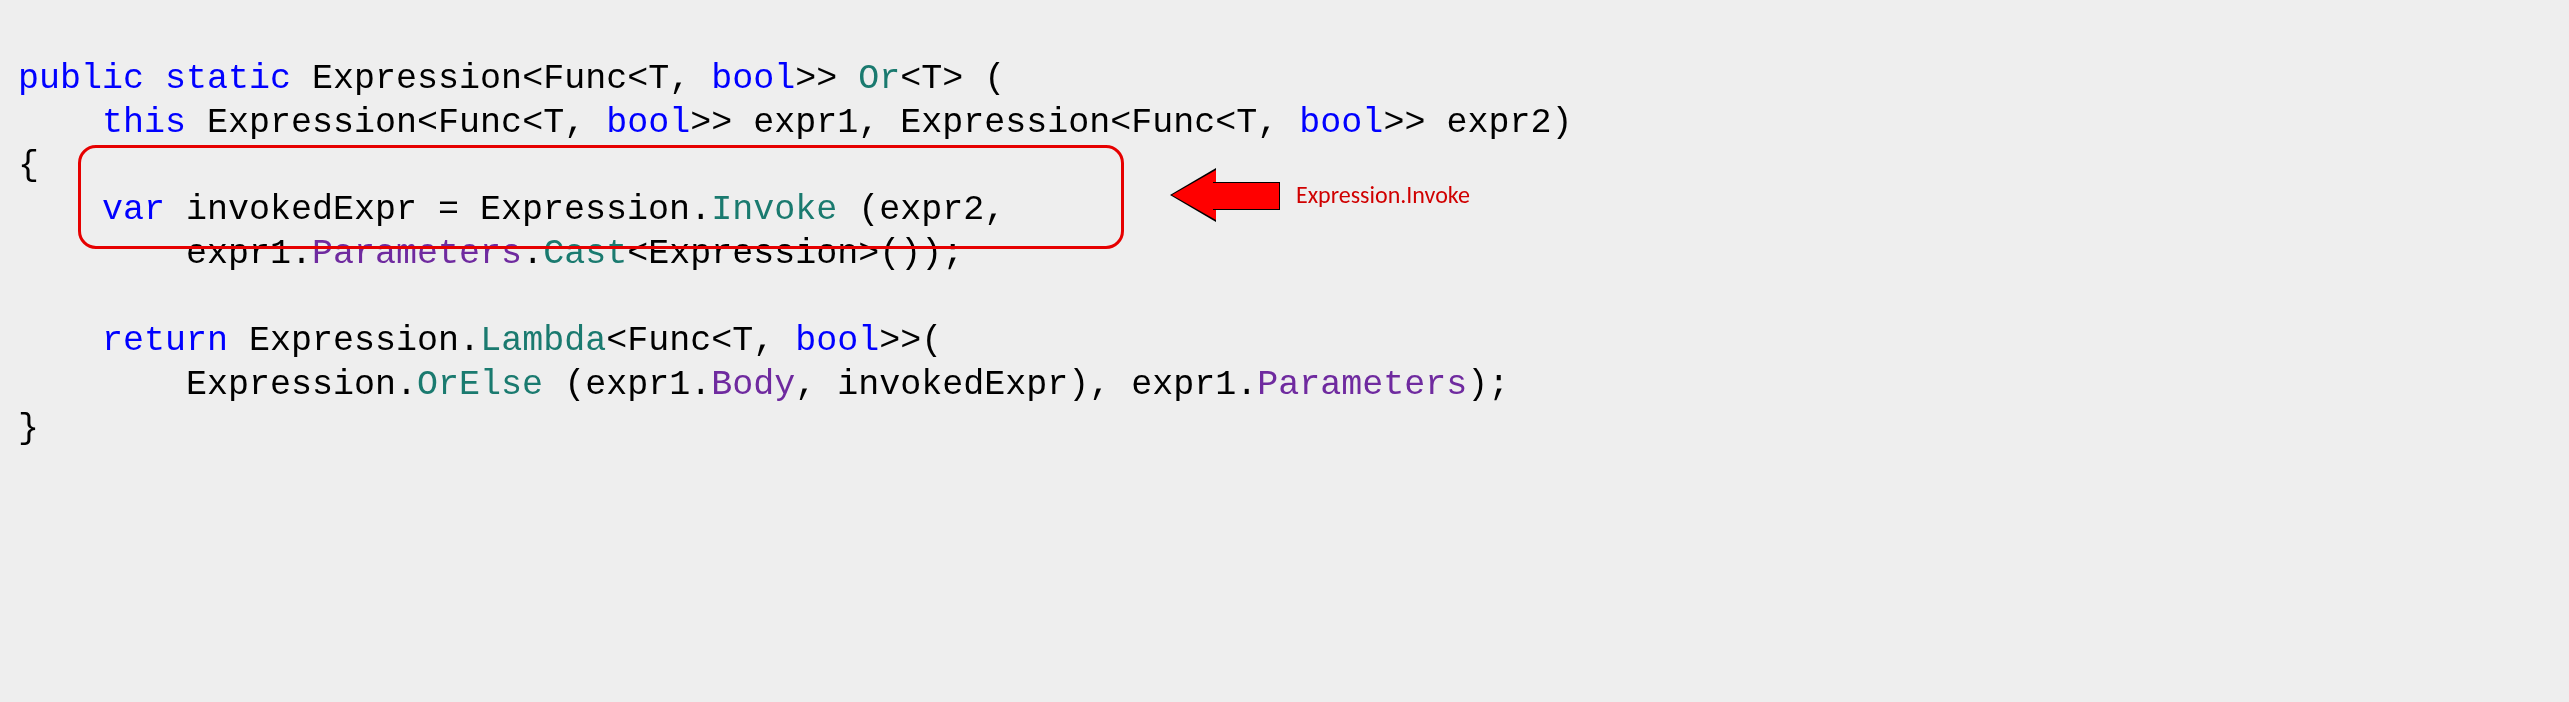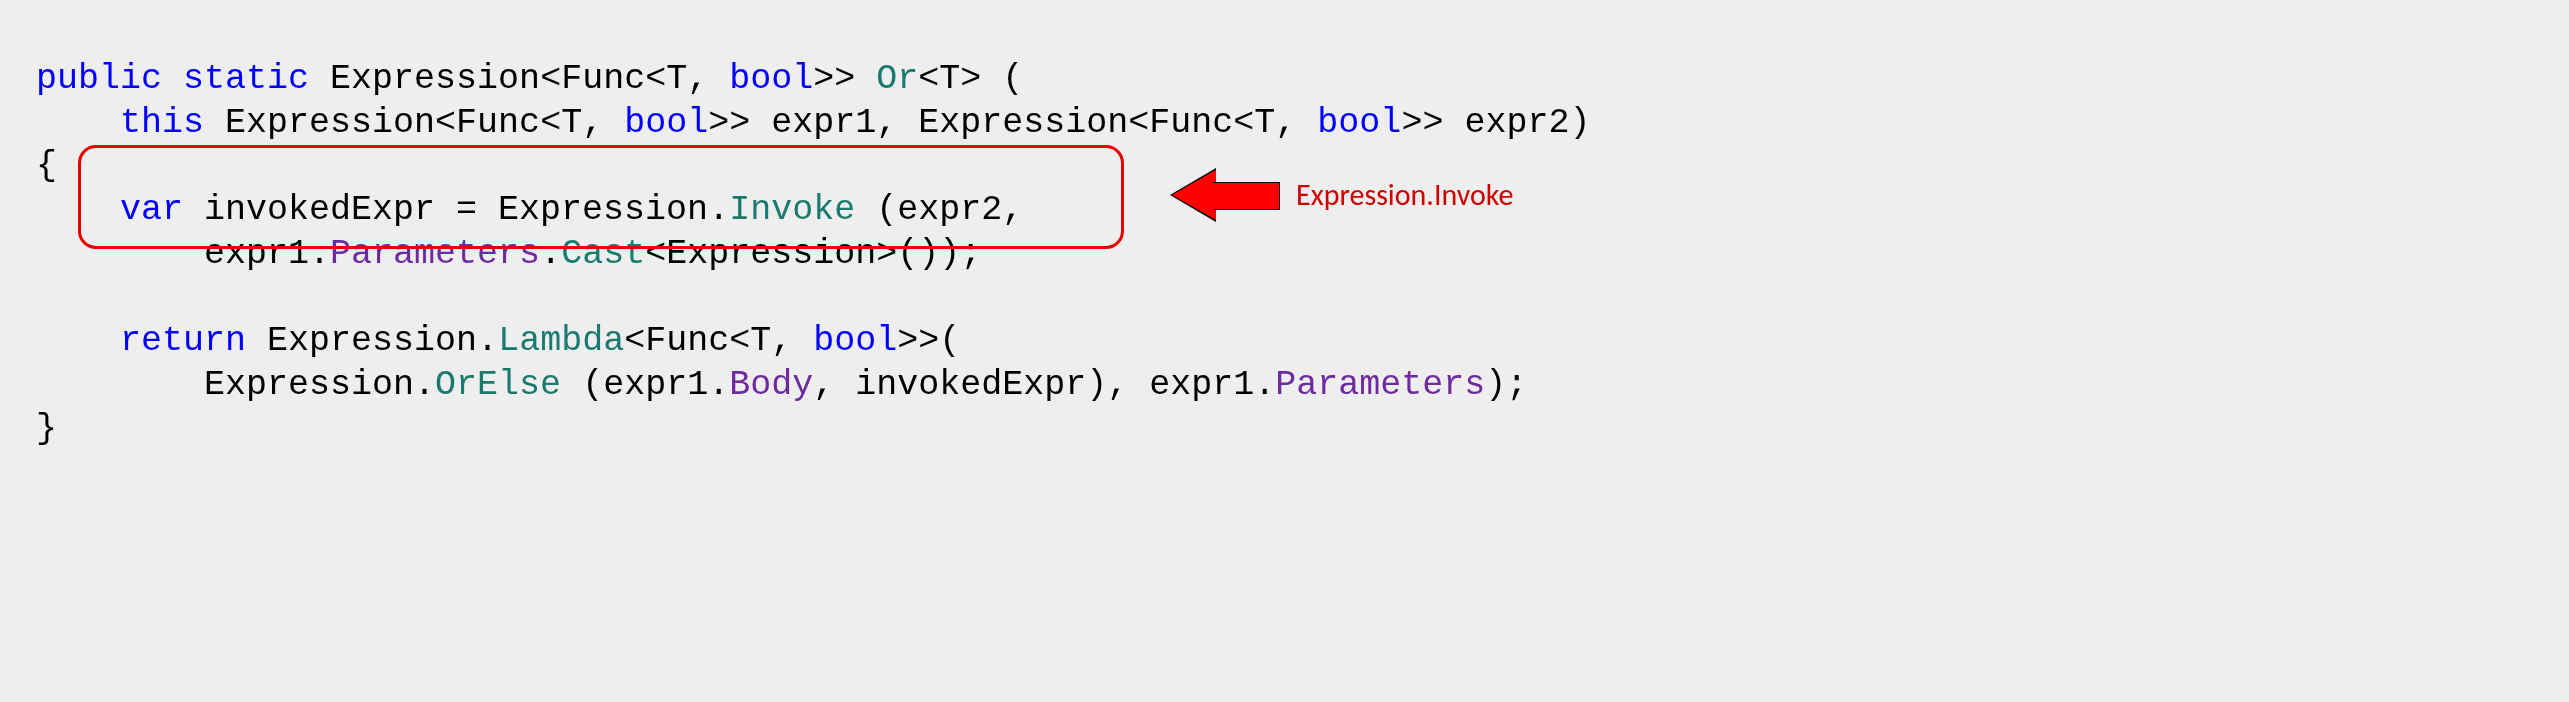--- a/index.html
+++ b/index.html
@@ -4,21 +4,21 @@
 <style>
   body {
     margin: 0;
     padding: 0;
     background: #eeeeee;
     font-family: Consolas, 'Courier New', monospace;
     font-size: 35px;
     line-height: 1.25;
   }
   .code-container {
-    padding: 14px 36px;
+    padding: 14px 18px;
     position: relative;
     white-space: pre;
     color: #000;
   }
   .kw   { color: #0000ff; }
   .type { color: #000000; }
   .mtd  { color: #1a7a6f; }
   .prop { color: #6f2a9f; }
   .highlight-box {
     position: absolute;
@@ -63,21 +63,21 @@
     top: 2px;
     width: 0;
     height: 0;
     border-top: 25px solid transparent;
     border-bottom: 25px solid transparent;
     border-right: 44px solid #ff0000;
   }
   .callout-text {
     color: #d00000;
     font-family: -apple-system, 'Segoe UI', Calibri, sans-serif;
-    font-size: 30px;
+    font-size: 24px;
     white-space: nowrap;
   }
 </style>
 </head>
 <body>
 
 <div class="code-container">
 <span><span class="kw">public</span> <span class="kw">static</span> <span class="type">Expression</span><span>&lt;</span><span class="type">Func</span><span>&lt;</span><span class="type">T</span><span>, </span><span class="kw">bool</span><span>&gt;&gt;</span><span> </span><span class="mtd">Or</span><span>&lt;</span><span class="type">T</span><span>&gt;</span><span> (</span></span>
 <span><span>    </span><span class="kw">this</span><span> </span><span class="type">Expression</span><span>&lt;</span><span class="type">Func</span><span>&lt;</span><span class="type">T</span><span>, </span><span class="kw">bool</span><span>&gt;&gt;</span><span> expr1, </span><span class="type">Expression</span><span>&lt;</span><span class="type">Func</span><span>&lt;</span><span class="type">T</span><span>, </span><span class="kw">bool</span><span>&gt;&gt;</span><span> expr2)</span></span>
 <span>{</span>

